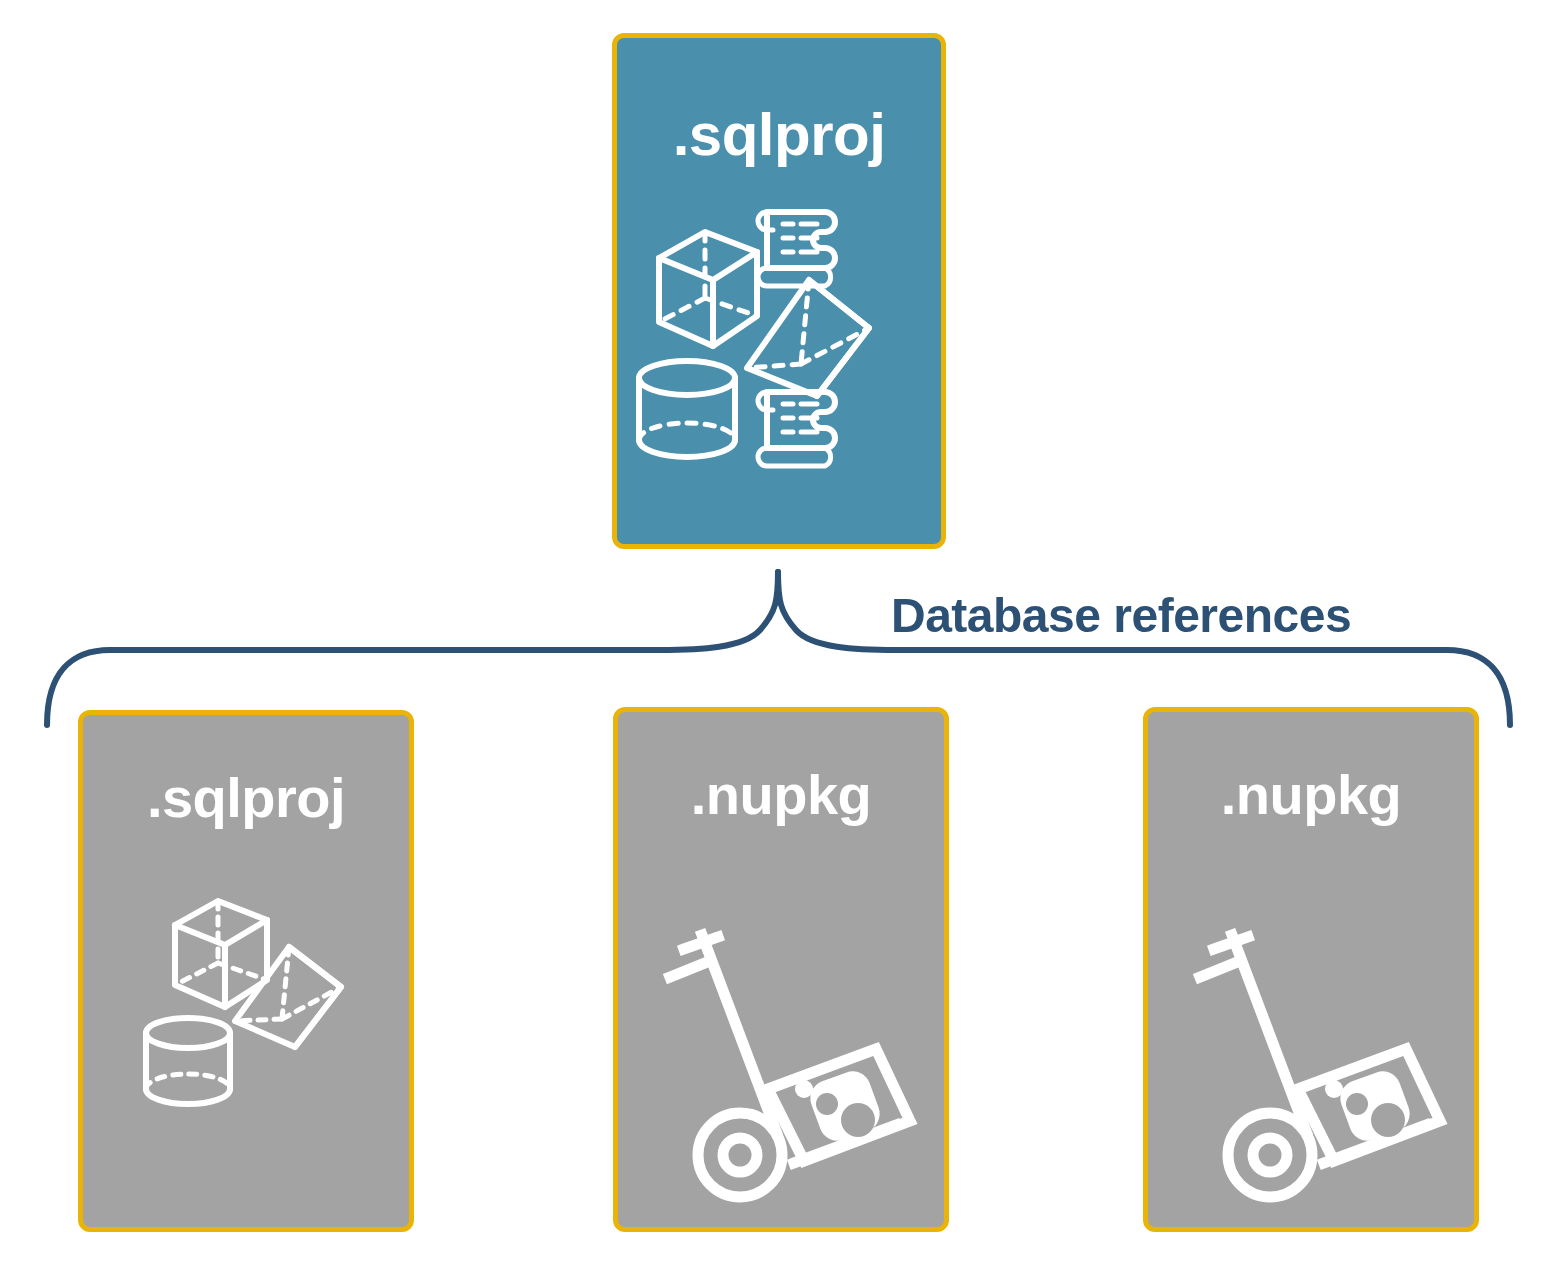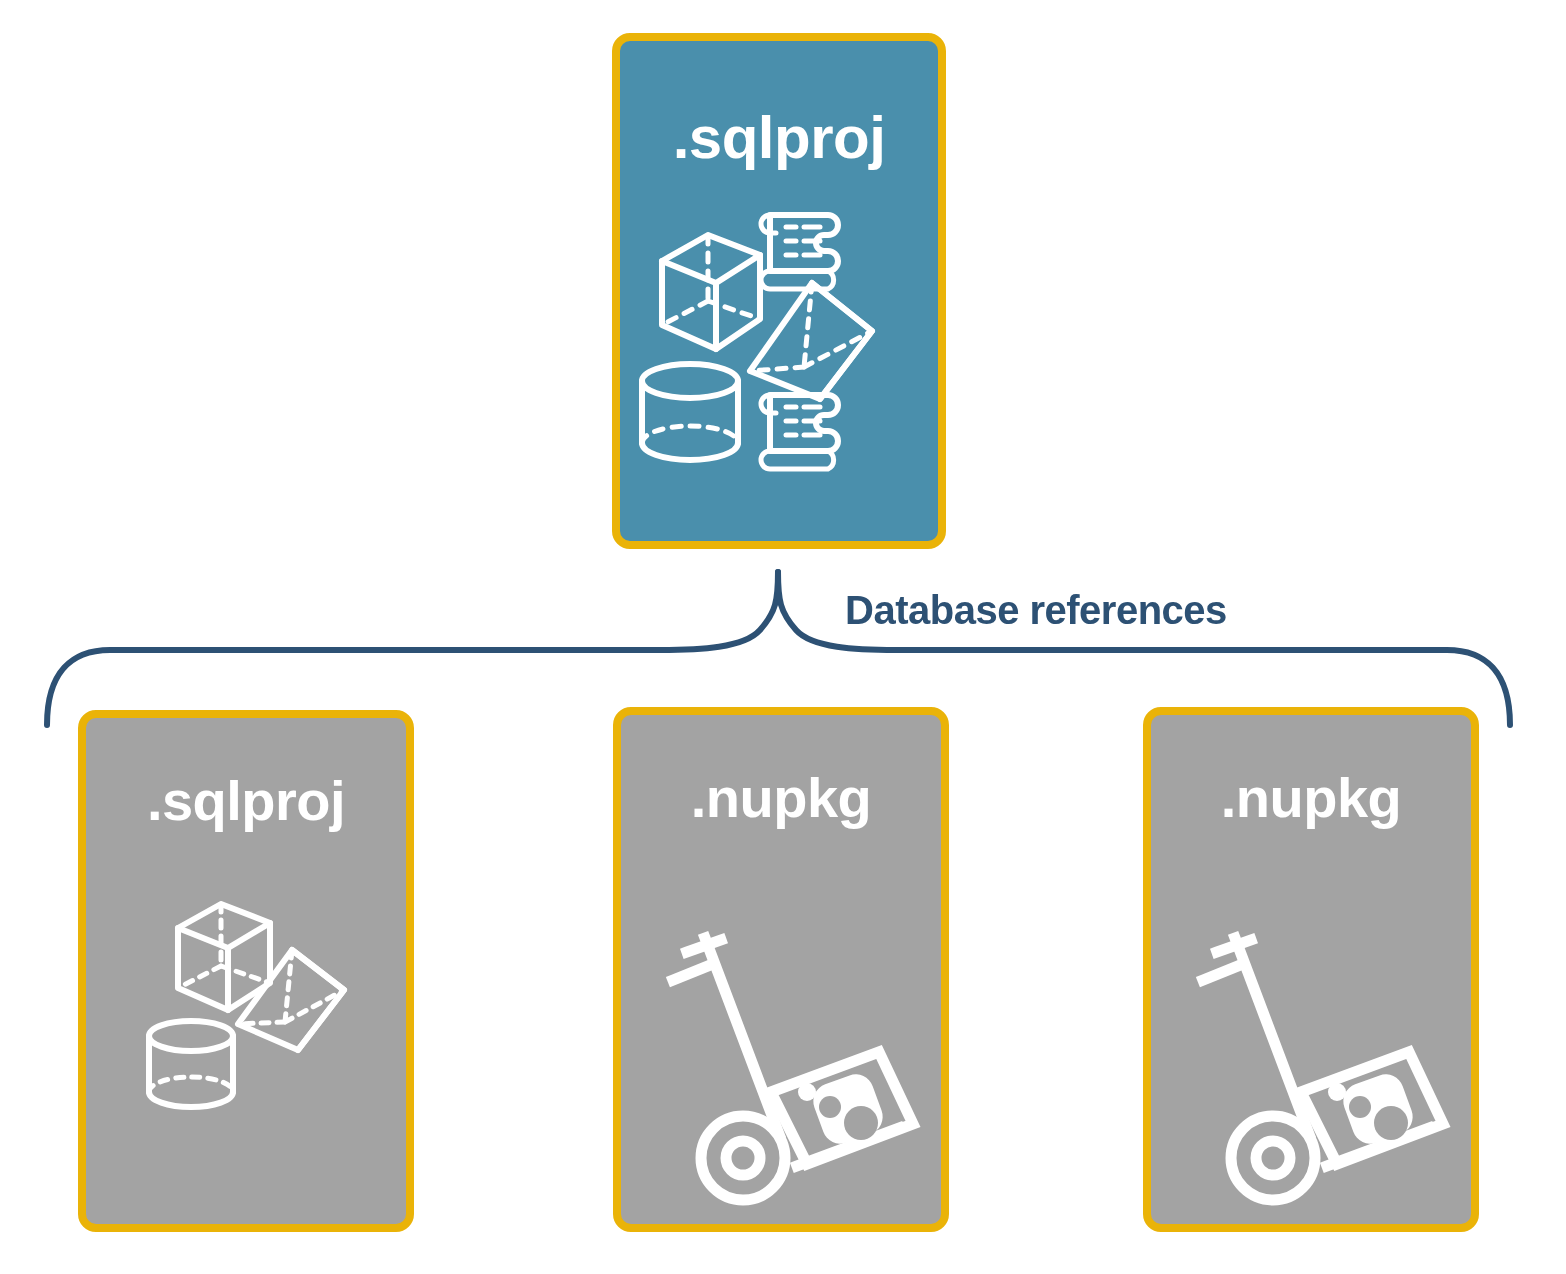--- a/index.html
+++ b/index.html
@@ -16,22 +16,22 @@
   }
   #stage {
     position: absolute;
     left: 0; top: 0;
     width: 1566px;
     height: 1274px;
   }
   .node {
     position: absolute;
     box-sizing: border-box;
-    border: 8px solid #eab308;
-    border-radius: 18px;
+    border: 5px solid #eab308;
+    border-radius: 12px;
     overflow: hidden;
   }
   .node-title {
     position: absolute;
     left: 0;
     width: 100%;
     text-align: center;
     color: #ffffff;
     font-weight: bold;
     letter-spacing: -0.5px;
@@ -85,25 +85,25 @@
 
   #brace-layer {
     position: absolute;
     left: 0; top: 0;
     width: 1566px;
     height: 1274px;
     pointer-events: none;
   }
   #label-db-refs {
     position: absolute;
-    left: 845px;
+    left: 891px;
     top: 588px;
     width: 480px;
     color: #2d5174;
-    font-size: 40px;
+    font-size: 48px;
     font-weight: bold;
     letter-spacing: -0.5px;
     white-space: nowrap;
     user-select: none;
   }
 </style>
 </head>
 <body>
 
 <div id="stage">

